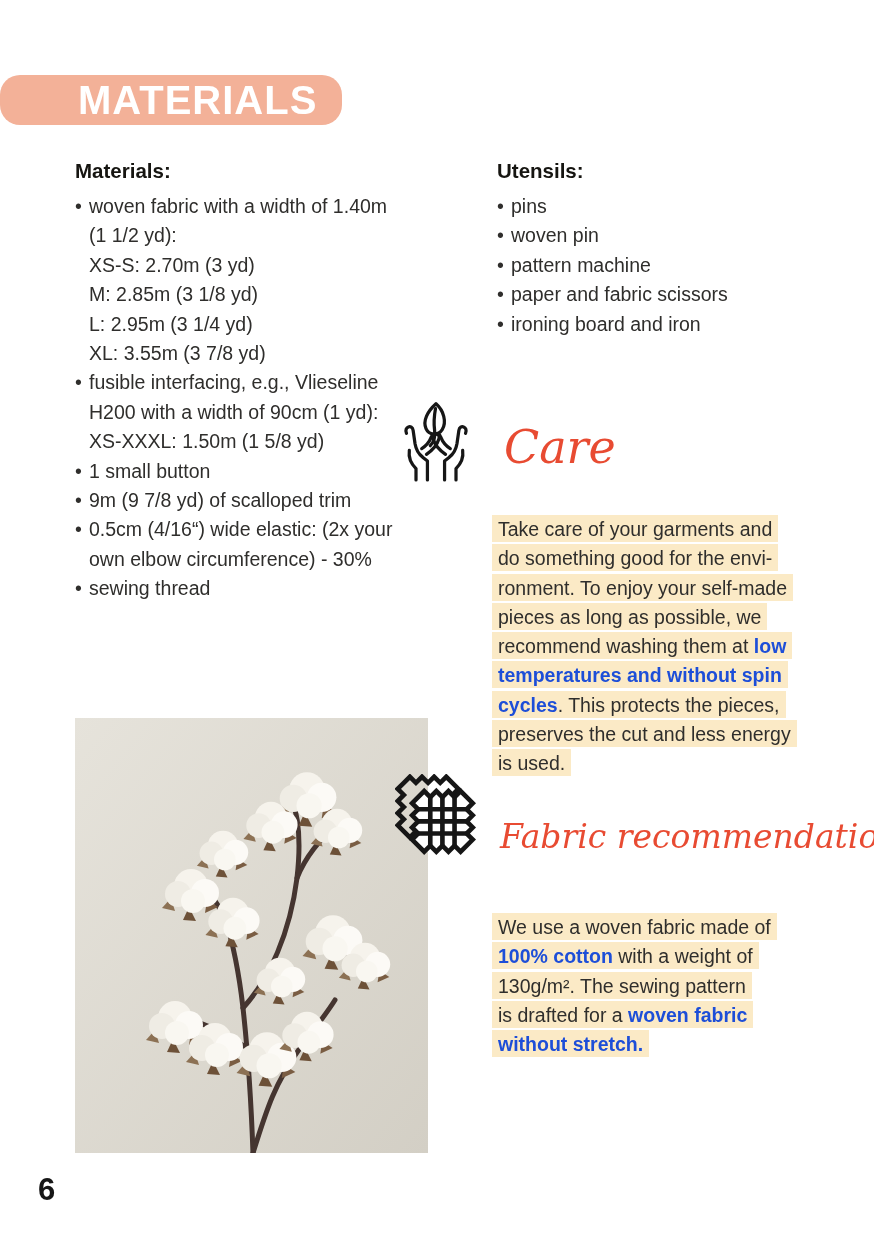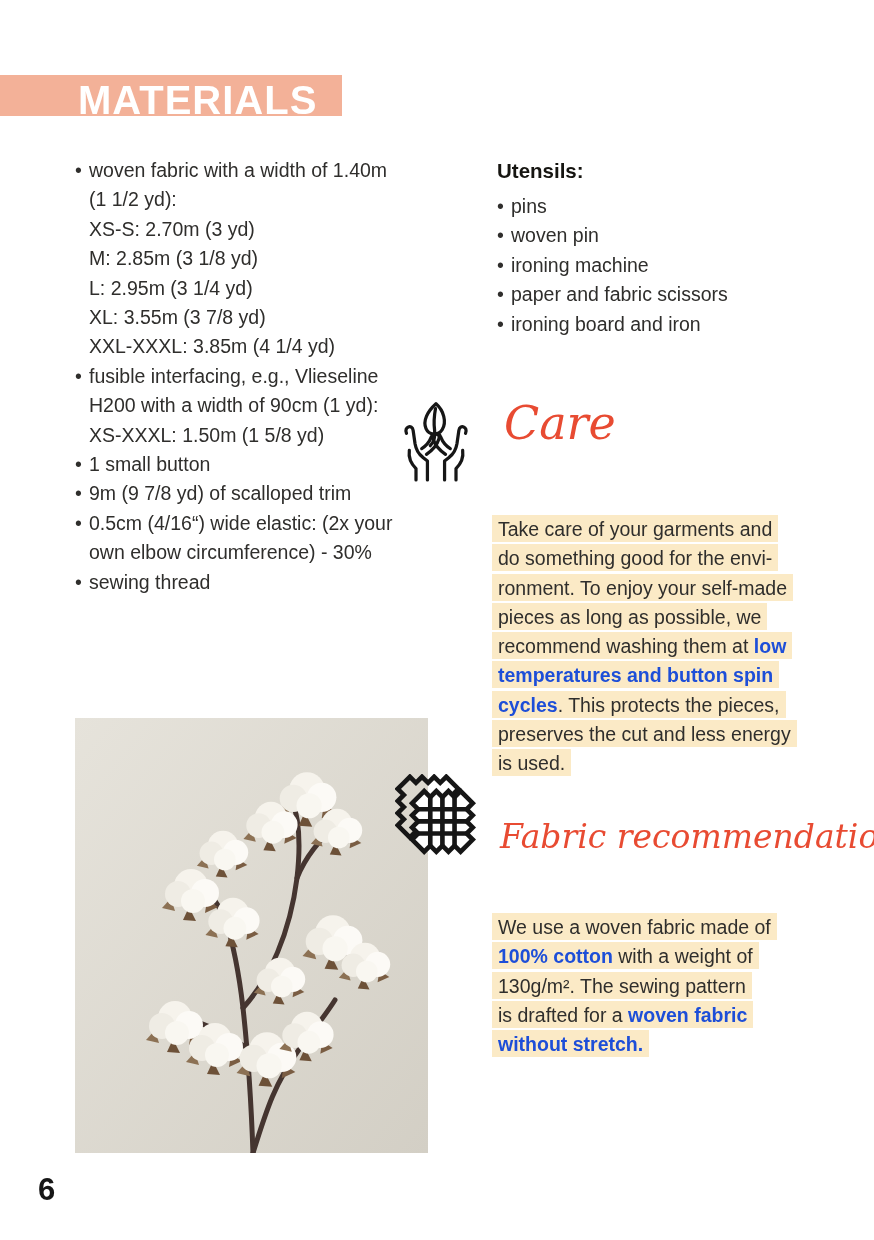--- a/index.html
+++ b/index.html
@@ -1,33 +1,33 @@
 <!DOCTYPE html>
 <html><head>
 <meta charset="utf-8">
 <style>
   html,body{margin:0;padding:0;background:#888;}
   .page{position:relative;width:874px;height:1240px;background:#ffffff;overflow:hidden;
         font-family:"Liberation Sans",sans-serif;color:#2f2e2c;margin:0 auto;}
   
-  .banner{position:absolute;left:0;top:75px;width:342px;height:41px;background:#f3b198;}
+  .banner{position:absolute;left:0;top:75px;width:342px;height:50px;background:#f3b198;border-radius:20px;}
   .banner-title{position:absolute;left:78px;top:0;line-height:50px;font-size:40px;font-weight:700;
         letter-spacing:1px;color:#ffffff;white-space:nowrap;}
   
   .col{position:absolute;width:385px;}
   .col-materials{left:75px;top:156px;}
   .col-utensils{left:497px;top:156px;width:370px;}
   .col-heading{font-size:20.5px;font-weight:700;color:#161511;line-height:30px;margin-bottom:6px;}
   .li-row{display:flex;font-size:19.5px;line-height:29.4px;}
   .bullet{width:14px;flex:none;}
   .li-text{flex:1;white-space:nowrap;}
   
   .script{position:absolute;font-family:"DejaVu Serif",serif;font-style:italic;color:#e84b32;
         white-space:nowrap;line-height:1;}
-  .care-heading{left:504px;top:400px;font-size:46px;}
+  .care-heading{left:504px;top:424px;font-size:46px;}
   .fabric-heading{left:500px;top:820px;font-size:33px;}
   .icon-box{position:absolute;z-index:3;}
   .care-icon-box{left:396px;top:398px;width:80px;height:84px;}
   .fabric-icon-box{left:395px;top:774px;width:86px;height:86px;}
   
   .para{position:absolute;width:385px;}
   .care-para{left:492px;top:515px;}
   .fabric-para{left:492px;top:913px;}
   .pline{font-size:19.5px;line-height:29.3px;white-space:nowrap;}
   .hl{background:#fbeac6;padding:3px 6px 2px;}
@@ -42,20 +42,21 @@
 </head>
 <body>
 
 <div class="page">
 
   <div class="banner">
     <div class="banner-title">MATERIALS</div>
   </div>
 
   <div class="col col-materials">
+    <div class="col-heading">Materials:</div>
     <div>
         <div class="li-row">
           <span class="bullet">•</span>
           <span class="li-text">woven fabric with a width of 1.40m</span>
         </div>
         <div class="li-row">
           <span class="bullet"></span>
           <span class="li-text">(1 1/2 yd):</span>
         </div>
         <div class="li-row">
@@ -66,24 +67,20 @@
           <span class="bullet"></span>
           <span class="li-text">M: 2.85m (3 1/8 yd)</span>
         </div>
         <div class="li-row">
           <span class="bullet"></span>
           <span class="li-text">L: 2.95m (3 1/4 yd)</span>
         </div>
         <div class="li-row">
           <span class="bullet"></span>
           <span class="li-text">XL: 3.55m (3 7/8 yd)</span>
-        </div>
-        <div class="li-row">
-          <span class="bullet"></span>
-          <span class="li-text">XXL-XXXL: 3.85m (4 1/4 yd)</span>
         </div>
         <div class="li-row">
           <span class="bullet">•</span>
           <span class="li-text">fusible interfacing, e.g., Vlieseline</span>
         </div>
         <div class="li-row">
           <span class="bullet"></span>
           <span class="li-text">H200 with a width of 90cm (1 yd):</span>
         </div>
         <div class="li-row">
@@ -119,21 +116,21 @@
         <div class="li-row">
           <span class="bullet">•</span>
           <span class="li-text">pins</span>
         </div>
         <div class="li-row">
           <span class="bullet">•</span>
           <span class="li-text">woven pin</span>
         </div>
         <div class="li-row">
           <span class="bullet">•</span>
-          <span class="li-text">ironing machine</span>
+          <span class="li-text">pattern machine</span>
         </div>
         <div class="li-row">
           <span class="bullet">•</span>
           <span class="li-text">paper and fabric scissors</span>
         </div>
         <div class="li-row">
           <span class="bullet">•</span>
           <span class="li-text">ironing board and iron</span>
         </div>
       </div>
@@ -157,21 +154,21 @@
       </g>
     </svg>
   </div>
   <div class="script care-heading">Care</div>
   <div class="para care-para">
       <div class="pline"><span class="hl"><span>Take care of your garments and</span></span></div>
       <div class="pline"><span class="hl"><span>do something good for the envi-</span></span></div>
       <div class="pline"><span class="hl"><span>ronment. To enjoy your self-made</span></span></div>
       <div class="pline"><span class="hl"><span>pieces as long as possible, we</span></span></div>
       <div class="pline"><span class="hl"><span>recommend washing them at </span><span class="b">low</span></span></div>
-      <div class="pline"><span class="hl"><span class="b">temperatures and button spin</span></span></div>
+      <div class="pline"><span class="hl"><span class="b">temperatures and without spin</span></span></div>
       <div class="pline"><span class="hl"><span class="b">cycles</span><span>. This protects the pieces,</span></span></div>
       <div class="pline"><span class="hl"><span>preserves the cut and less energy</span></span></div>
       <div class="pline"><span class="hl"><span>is used.</span></span></div>
     </div>
 
   <div class="icon-box fabric-icon-box">
     <svg width="86" height="86" viewBox="-8 -8 78 78">
       <path d="M0,0 L5.5,-5.5 L11,0 L16.5,-5.5 L22,0 L27.5,-5.5 L33,0 L38.5,-5.5 L44,0 L49.5,5.5 L44,11 L49.5,16.5 L44,22 L49.5,27.5 L44,33 L49.5,38.5 L44,44 L38.5,49.5 L33,44 L27.5,49.5 L22,44 L16.5,49.5 L11,44 L5.5,49.5 L0,44 L-5.5,38.5 L0,33 L-5.5,27.5 L0,22 L-5.5,16.5 L0,11 L-5.5,5.5 Z" fill="none" stroke="#161616" stroke-width="4.2"></path>
       <g transform="translate(13,13)">
         <path d="M0,0 L5.5,-5.5 L11,0 L16.5,-5.5 L22,0 L27.5,-5.5 L33,0 L38.5,-5.5 L44,0 L49.5,5.5 L44,11 L49.5,16.5 L44,22 L49.5,27.5 L44,33 L49.5,38.5 L44,44 L38.5,49.5 L33,44 L27.5,49.5 L22,44 L16.5,49.5 L11,44 L5.5,49.5 L0,44 L-5.5,38.5 L0,33 L-5.5,27.5 L0,22 L-5.5,16.5 L0,11 L-5.5,5.5 Z" fill="#ffffff" stroke="#161616" stroke-width="4.2"></path>

